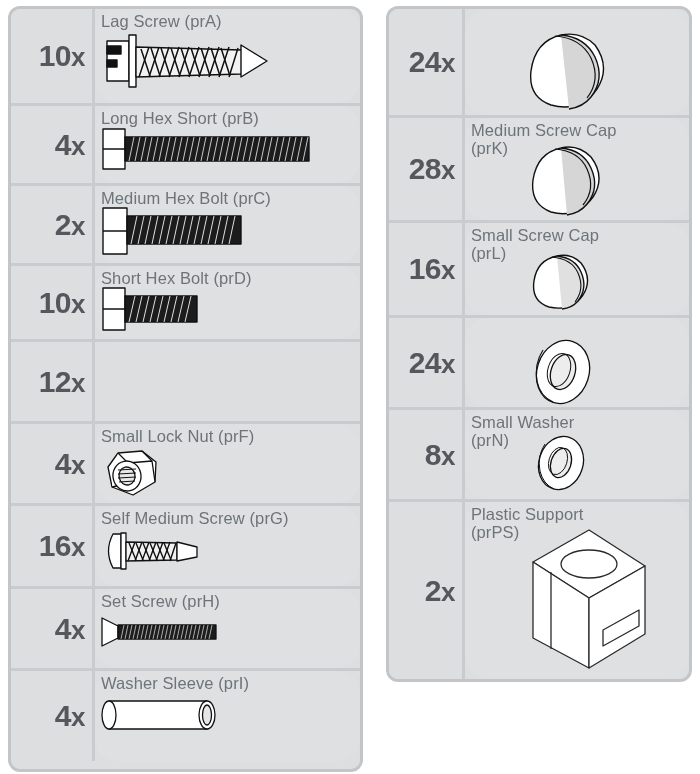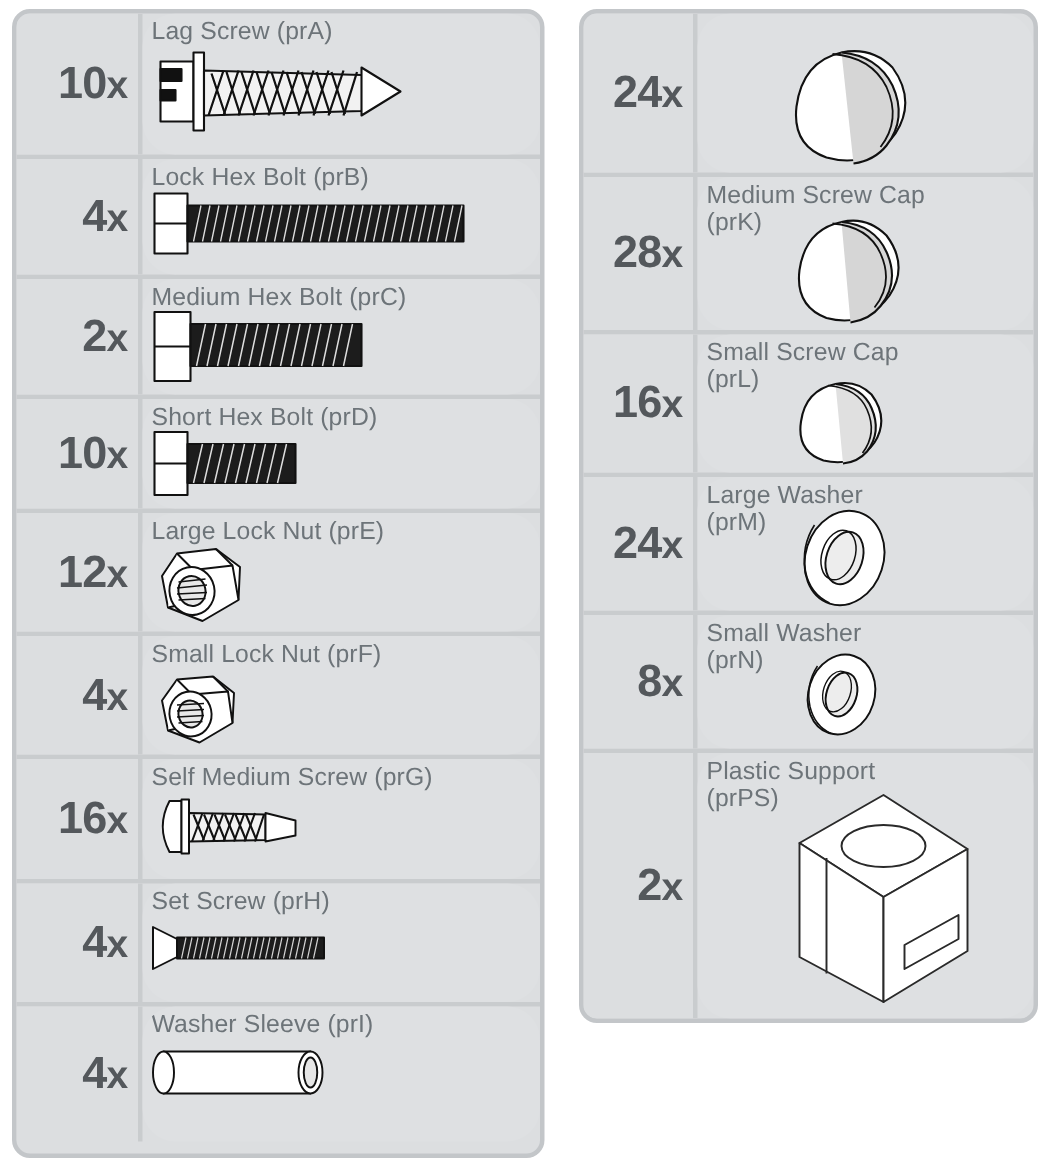--- a/index.html
+++ b/index.html
@@ -104,21 +104,21 @@
           </svg>
         </span>
       </div>
     </div>
 
     <div class="row" style="height:80px;">
       <div class="qty-cell">
         <span class="qty-text"><span>4</span><span class="x">x</span></span>
       </div>
       <div class="item-cell">
-        <p class="item-label">Lock Hex Bolt (prB)</p>
+        <p class="item-label">Long Hex Short (prB)</p>
         <span class="art" style="left:6px;top:20px;">
           <svg width="216" height="46" viewBox="0 0 216 46">
             <g fill="#ffffff" stroke="#111" stroke-width="1.4" stroke-linejoin="round">
               <rect x="2" y="3" width="22" height="40"></rect>
               <line x1="2" y1="23" x2="24" y2="23"></line>
               <rect x="24" y="11" width="184" height="24" fill="#1c1c1c"></rect>
             </g>
             <g fill="none" stroke="#ffffff" stroke-width="0.9" opacity="0.85">
               <path d="M28 35 L33 11 M34 35 L39 11 M40 35 L45 11 M46 35 L51 11 M52 35 L57 11 M58 35 L63 11 M64 35 L69 11 M70 35 L75 11 M76 35 L81 11 M82 35 L87 11 M88 35 L93 11 M94 35 L99 11 M100 35 L105 11 M106 35 L111 11 M112 35 L117 11 M118 35 L123 11 M124 35 L129 11 M130 35 L135 11 M136 35 L141 11 M142 35 L147 11 M148 35 L153 11 M154 35 L159 11 M160 35 L165 11 M166 35 L171 11 M172 35 L177 11 M178 35 L183 11 M184 35 L189 11 M190 35 L195 11 M196 35 L201 11 M202 35 L207 11"></path>
             </g>
@@ -165,38 +165,20 @@
               <path d="M28 36 L34 10 M35 36 L41 10 M42 36 L48 10 M49 36 L55 10 M56 36 L62 10 M63 36 L69 10 M70 36 L76 10 M77 36 L83 10 M84 36 L90 10"></path>
             </g>
           </svg>
         </span>
       </div>
     </div>
 
     <div class="row" style="height:82px;">
       <div class="qty-cell">
         <span class="qty-text"><span>12</span><span class="x">x</span></span>
-      </div>
-      <div class="item-cell">
-        <p class="item-label">Large Lock Nut (prE)</p>
-        <span class="art" style="left:4px;top:22px;">
-          <svg width="72" height="56" viewBox="0 0 72 56">
-            <g fill="#ffffff" stroke="#111" stroke-width="1.3" stroke-linejoin="round">
-              <path d="M19 5 L45 2 L61 14 L60 36 L36 50 L13 41 L9 20 Z"></path>
-              <path d="M19 5 L30 16 L27 38 L13 41"></path>
-              <path d="M30 16 L56 13 L60 36"></path>
-              <path d="M45 2 L56 13"></path>
-              <ellipse cx="29" cy="30" rx="15" ry="16" transform="rotate(-12 29 30)"></ellipse>
-              <ellipse cx="29" cy="30" rx="9" ry="10" transform="rotate(-12 29 30)" fill="#e8e8e8"></ellipse>
-            </g>
-            <g fill="none" stroke="#111" stroke-width="1">
-              <path d="M20 24 L38 22 M19 28 L39 26 M19 32 L39 31 M20 36 L38 35"></path>
-            </g>
-          </svg>
-        </span>
       </div>
     </div>
 
     <div class="row" style="height:82px;">
       <div class="qty-cell">
         <span class="qty-text"><span>4</span><span class="x">x</span></span>
       </div>
       <div class="item-cell">
         <p class="item-label">Small Lock Nut (prF)</p>
         <span class="art" style="left:4px;top:24px;">
@@ -336,22 +318,20 @@
           </svg>
         </span>
       </div>
     </div>
 
     <div class="row" style="height:92px;">
       <div class="qty-cell">
         <span class="qty-text"><span>24</span><span class="x">x</span></span>
       </div>
       <div class="item-cell">
-        <p class="item-label">Large Washer
-(prM)</p>
         <span class="art" style="left:58px;top:18px;">
           <svg width="80" height="72" viewBox="0 0 80 72">
             <g fill="#ffffff" stroke="#111" stroke-width="1.3" stroke-linejoin="round">
               <ellipse cx="40" cy="36" rx="26" ry="32" transform="rotate(18 40 36)"></ellipse>
               <ellipse cx="40" cy="36" rx="12" ry="18" transform="rotate(18 40 36)" fill="#ededed"></ellipse>
               <path d="M20 14 Q11 28 14 45 Q17 60 30 66" fill="none" stroke="#111" stroke-width="1.1"></path>
               <ellipse cx="36" cy="34" rx="11" ry="17" transform="rotate(18 36 34)" fill="none" stroke="#111" stroke-width="1"></ellipse>
             </g>
           </svg>
         </span>

